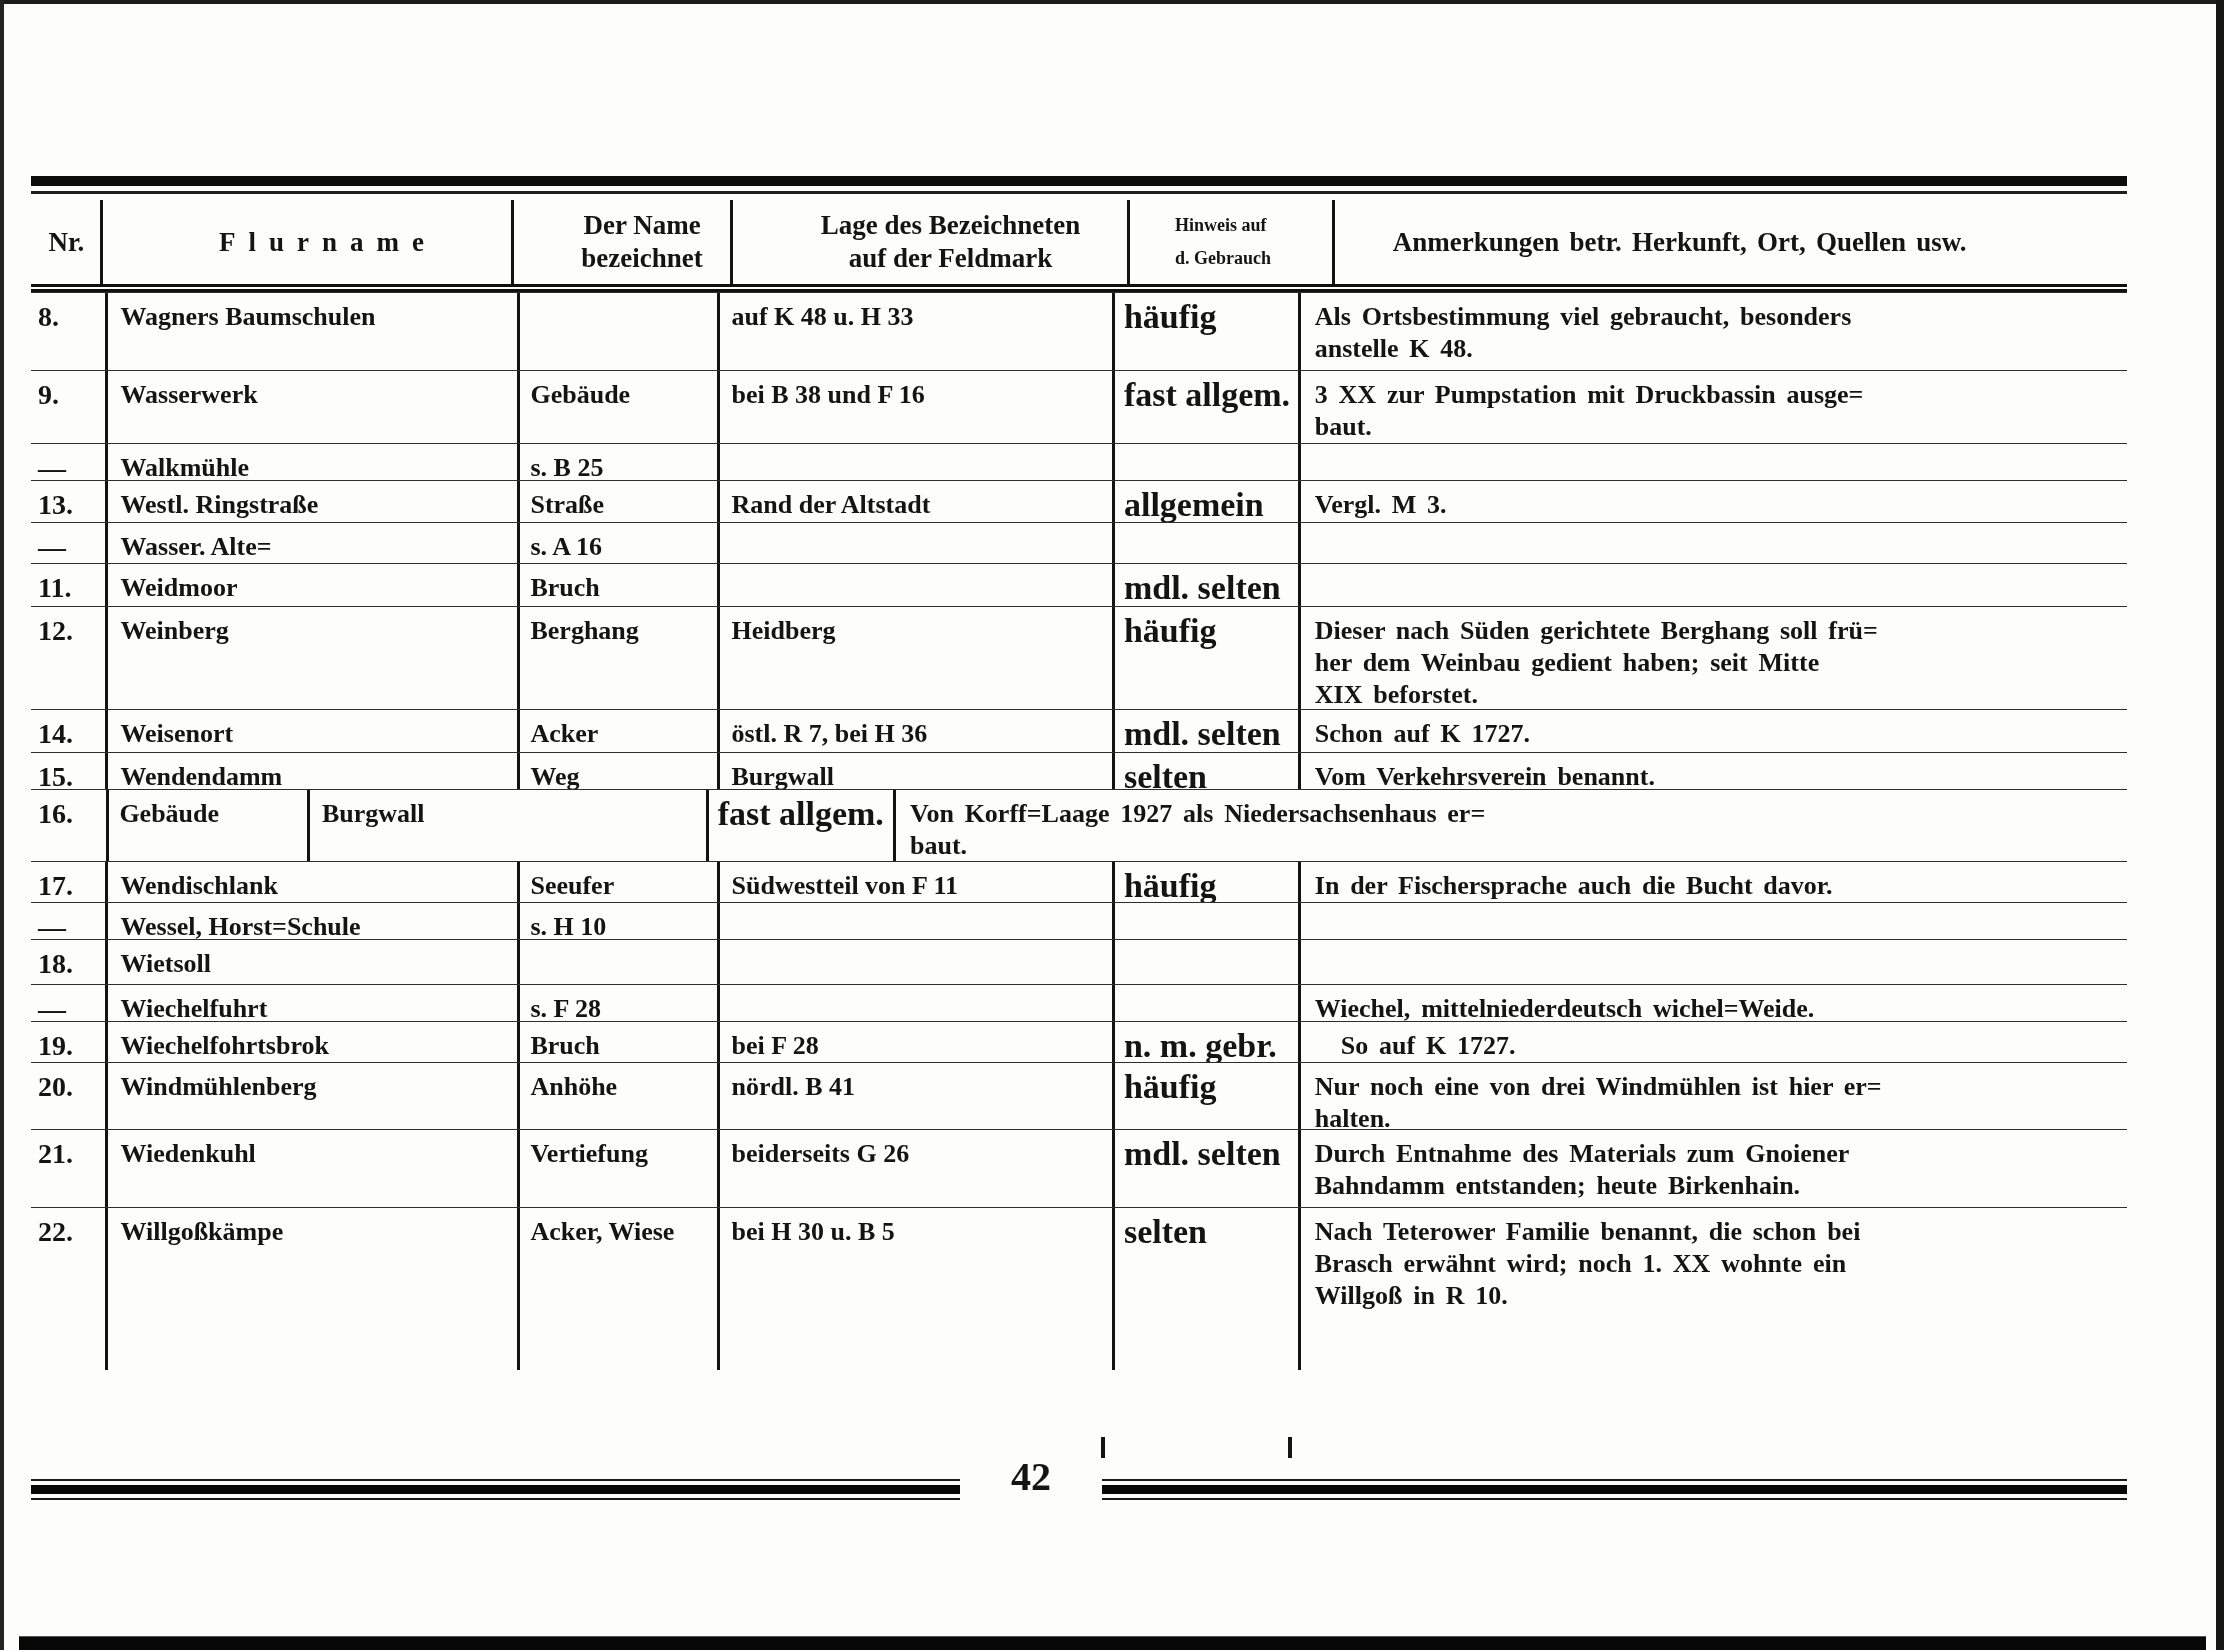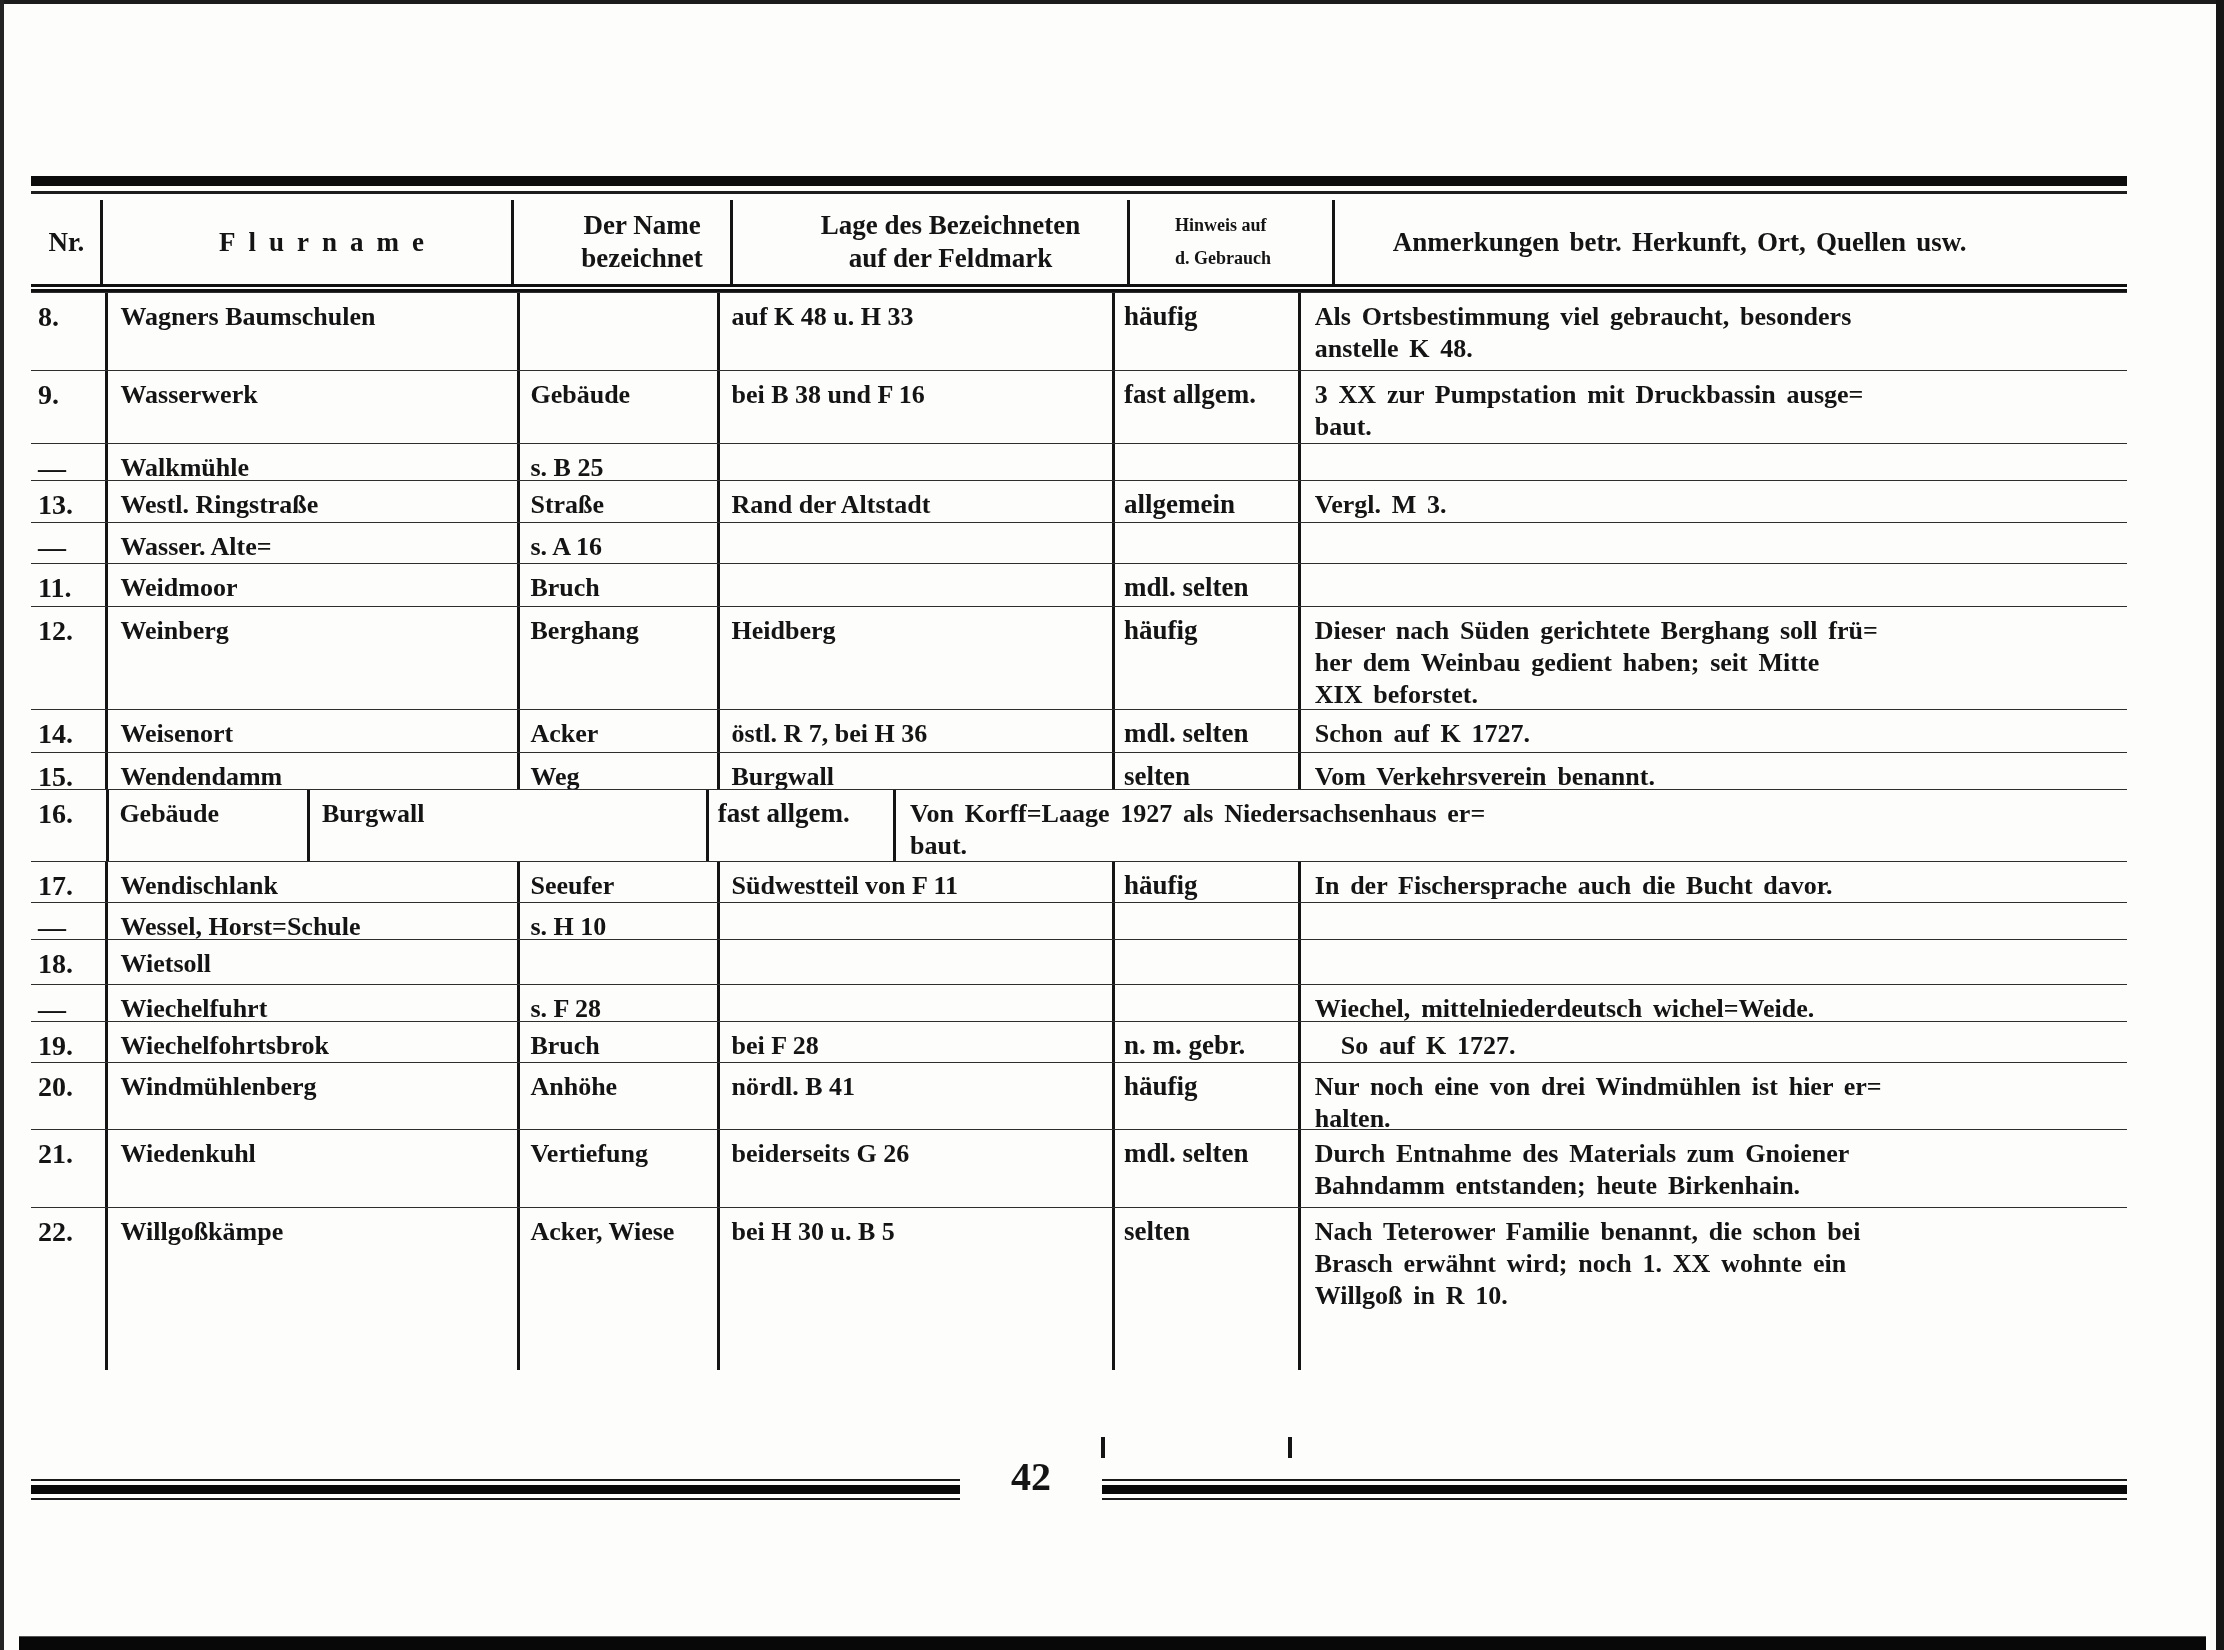--- a/index.html
+++ b/index.html
@@ -32,21 +32,21 @@
     font-size:26px;
     line-height:31px;
     padding:7.8px 5.2px 0 12px;
     overflow:hidden;
   }
   .vline{border-right:3.5px solid #141414;}
   .c-nr{width:78px;padding-left:7px;font-size:28px;}
   .c-flur{width:415px;}
   .c-bez{width:201px;padding-left:10.4px;}
   .c-lage{width:399px;}
-  .c-geb{width:187px;padding-left:8.7px;font-size:27px;}
+  .c-geb{width:187px;padding-left:8.7px;font-size:34px;}
   .c-anm{width:833px;padding-left:14px;padding-right:29.5px;line-height:32px;word-spacing:4.3px;}
 
   
   .hrow{height:92px;border-bottom:8.7px double #101010;gap:35px;}
   .hcell{
     display:flex;flex-direction:column;justify-content:center;
     text-align:center;
     font-size:27px;line-height:33px;
     padding-top:0;
   }

